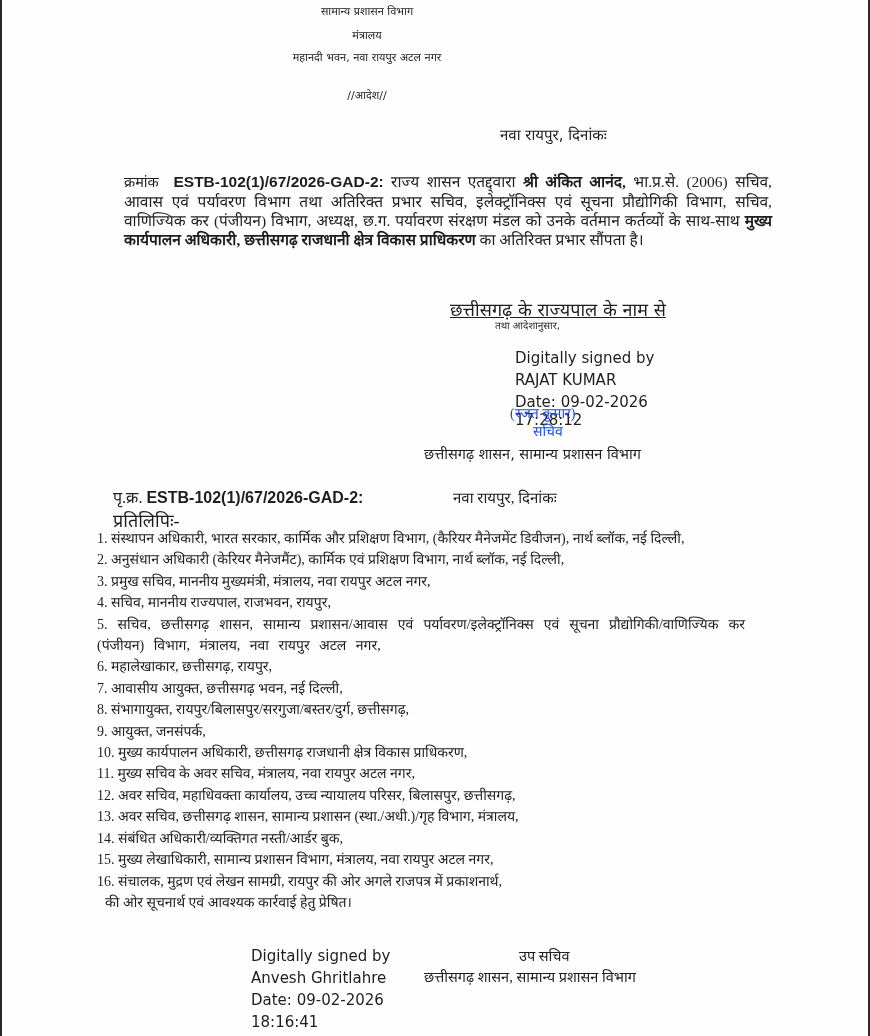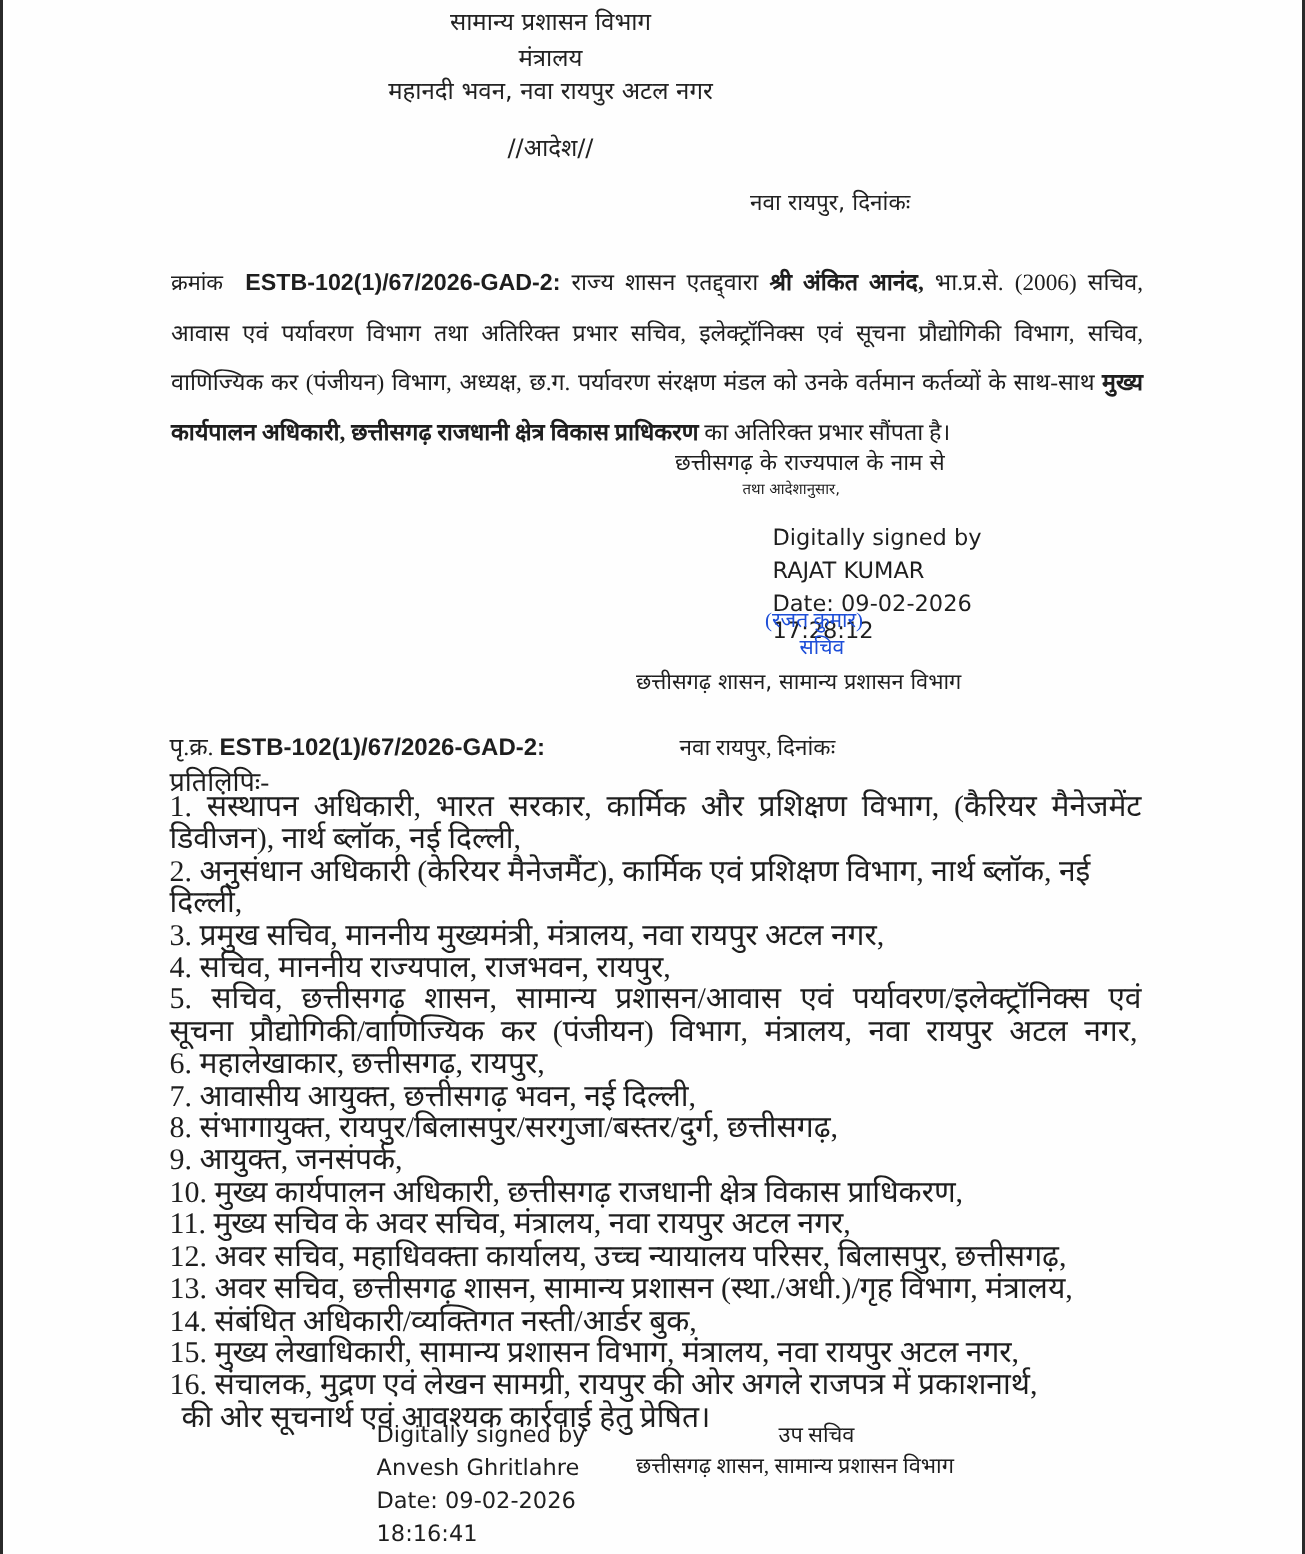--- a/index.html
+++ b/index.html
@@ -30,30 +30,30 @@
       width: 2px; height: 1036px; background: #2a2a2a;
     }
     .sans { font-family: "DejaVu Sans", "Liberation Sans", sans-serif; }
     .abs { position: absolute; white-space: nowrap; }
 
     
     .hdr {
       position: absolute; left: 0; width: 734px;
       text-align: center;
       font-family: "DejaVu Sans", sans-serif;
-      font-size: 16px;
+      font-size: 11px;
       color: #222;
     }
 
     .body-para {
       position: absolute;
-      left: 114px;
+      left: 124px;
       width: 648px;
       font-size: 15.5px;
-      line-height: 33px;
+      line-height: 19px;
       text-align: justify;
       text-align-last: left;
       color: #1e1e1e;
     }
     .body-para b { font-weight: bold; }
     .code {
       font-family: "Liberation Sans", sans-serif;
       font-weight: bold;
     }
 
@@ -64,23 +64,23 @@
       color: #1e1e1e;
     }
     .sig-overlay {
       font-family: Liberation Serif, serif;
       font-size: 14px;
       color: #1d4ed8;
     }
 
     .list {
       position: absolute;
-      left: 113px;
+      left: 97px;
       width: 648px;
-      font-size: 20px;
+      font-size: 14px;
       line-height: 21.4px;
       color: #1e1e1e;
     }
     .list .item { text-align: left; }
     .list .item.justify { text-align: justify; text-align-last: left; }
   </style>
 </head>
 <body>
 
 <div class="page">
@@ -89,21 +89,21 @@
 
   <div class="hdr" style="top:3px;">सामान्य प्रशासन विभाग</div>
   <div class="hdr" style="top:27px;">मंत्रालय</div>
   <div class="hdr" style="top:49px;">महानदी भवन, नवा रायपुर अटल नगर</div>
   <div class="hdr" style="top:87px;">//आदेश//</div>
 
   <div class="abs sans" style="left:500px; top:124px; font-size:15px; color:#222;">नवा रायपुर, दिनांकः</div>
 
   <div class="body-para" style="top:172px;"><span class="sans" style="font-size:14.5px;">क्रमांक</span>&nbsp; <span class="code">ESTB-102(1)/67/2026-GAD-2:</span><span> राज्य शासन एतद्द्वारा </span><b>श्री अंकित आनंद,</b><span> भा.प्र.से. (2006) सचिव, आवास एवं पर्यावरण विभाग तथा अतिरिक्त प्रभार सचिव, इलेक्ट्रॉनिक्स एवं सूचना प्रौद्योगिकी विभाग, सचिव, वाणिज्यिक कर (पंजीयन) विभाग, अध्यक्ष, छ.ग. पर्यावरण संरक्षण मंडल को उनके वर्तमान कर्तव्यों के साथ-साथ </span><b>मुख्य कार्यपालन अधिकारी, छत्तीसगढ़ राजधानी क्षेत्र विकास प्राधिकरण</b><span> का अतिरिक्त प्रभार सौंपता है।</span></div>
 
-  <div class="abs sans" style="left:450px; top:297px; font-size:15px;">छत्तीसगढ़ के राज्यपाल के नाम से</div>
+  <div class="abs sans" style="left:450px; top:297px; font-size:18px;text-decoration:underline;">छत्तीसगढ़ के राज्यपाल के नाम से</div>
   <div class="abs sans" style="left:495px; top:318px; font-size:10px;">तथा आदेशानुसार,</div>
 
   <div class="abs sig-block" style="left:515px; top:347px;">
     <div>Digitally signed by</div>
     <div>RAJAT KUMAR</div>
     <div>Date: 09-02-2026</div>
     <div style="margin-top:-4px;">17:28:12</div>
   </div>
   <div class="abs sig-overlay" style="left:510px; top:403px;">(रजत कुमार)</div>
   <div class="abs sig-overlay" style="left:533px; top:421px;">सचिव</div>

